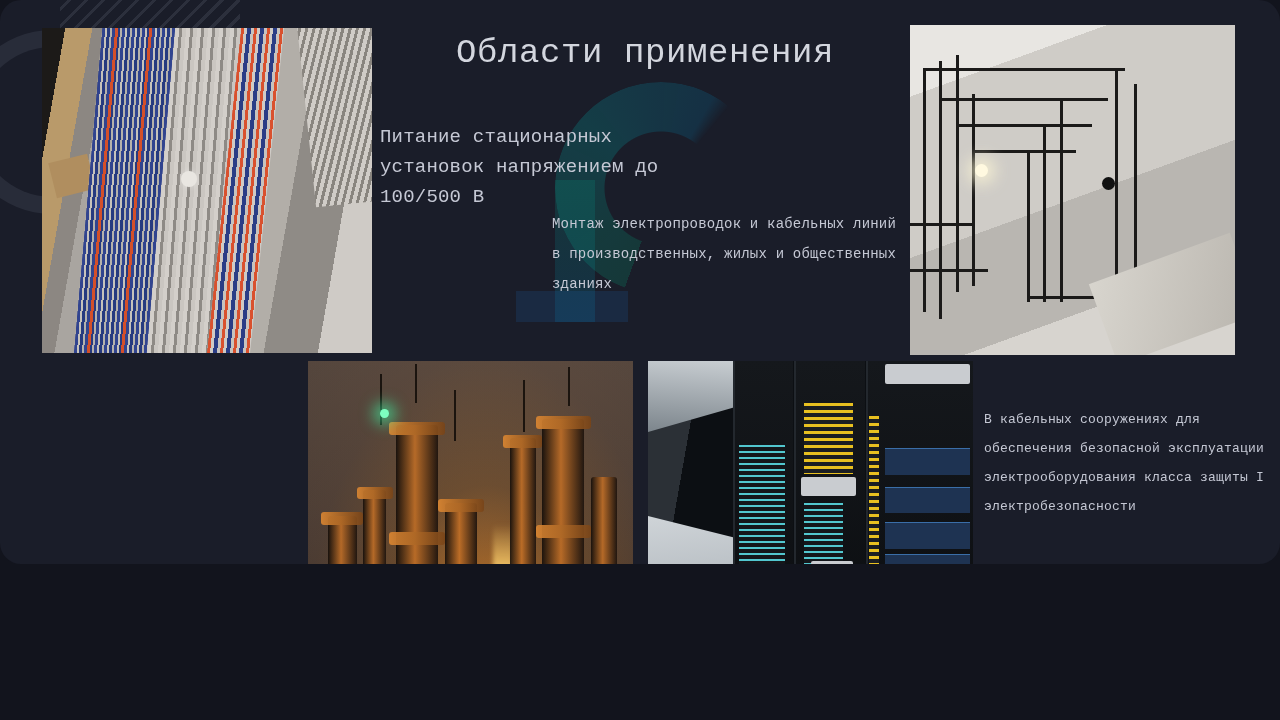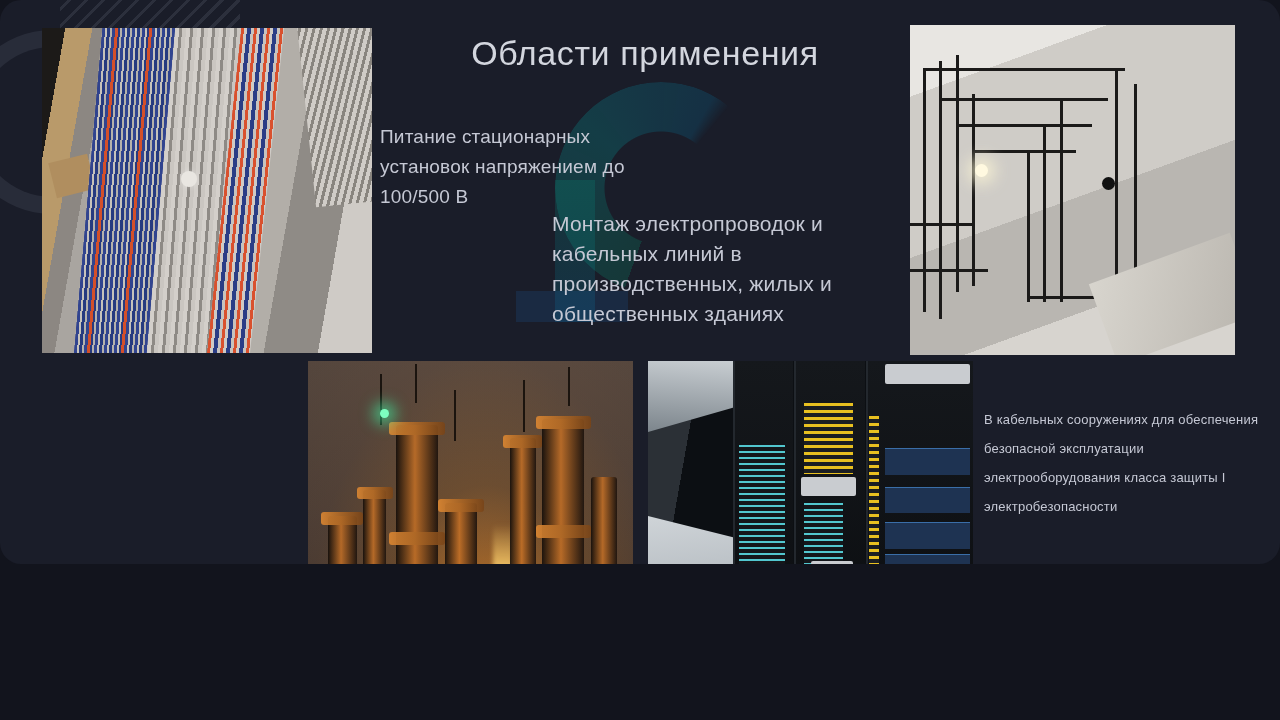--- a/index.html
+++ b/index.html
@@ -7,21 +7,21 @@
     margin: 0;
     padding: 0;
     background: #12141d;
   }
   #slide {
     position: relative;
     width: 1280px;
     height: 564px;
     background: #1a1d29;
     overflow: hidden;
-    font-family: Liberation Sans, sans-serif;
+    font-family: Liberation Mono, monospace;
     border-radius: 21px;
     -webkit-font-smoothing: antialiased;
   }
 
   
   .wm-hatch {
     position: absolute;
     top: -10px;
     left: 60px;
     width: 180px;
@@ -264,21 +264,21 @@
     top: 30px;
     width: 530px;
     text-align: center;
     font-size: 34px;
     line-height: 46px;
     color: #d3d6de;
     letter-spacing: .6px;
     font-weight: 400;
   }
   #text-power      { left: 380px;  top: 122px; width: 300px; font-size: 19px; line-height: 30px; }
-  #text-wiring     { left: 552px;  top: 209px; width: 360px; font-size: 21px; line-height: 30px; }
+  #text-wiring     { left: 552px;  top: 209px; width: 360px; font-size: 14px; line-height: 30px; }
   #text-explosive  { left: 24px;   top: 434px; width: 278px; font-size: 19px; line-height: 30px; }
   #text-cablefac   { left: 984px;  top: 405px; width: 290px; font-size: 13px; line-height: 29px; }
 
   
   #logo { position: absolute; left: 1038px; top: 643px; width: 228px; height: 60px; }
   #logo .mark { position: absolute; left: 0; top: 0; width: 56px; height: 56px; }
   #logo .ring {
     position: absolute; left: 8px; top: 0; width: 44px; height: 44px;
     border-radius: 50%;
     background: conic-gradient(from 180deg, #00b5e2 0deg, #0aa9c6 70deg, #19b36b 150deg, #22c55e 210deg, rgba(0,0,0,0) 215deg, rgba(0,0,0,0) 360deg);

